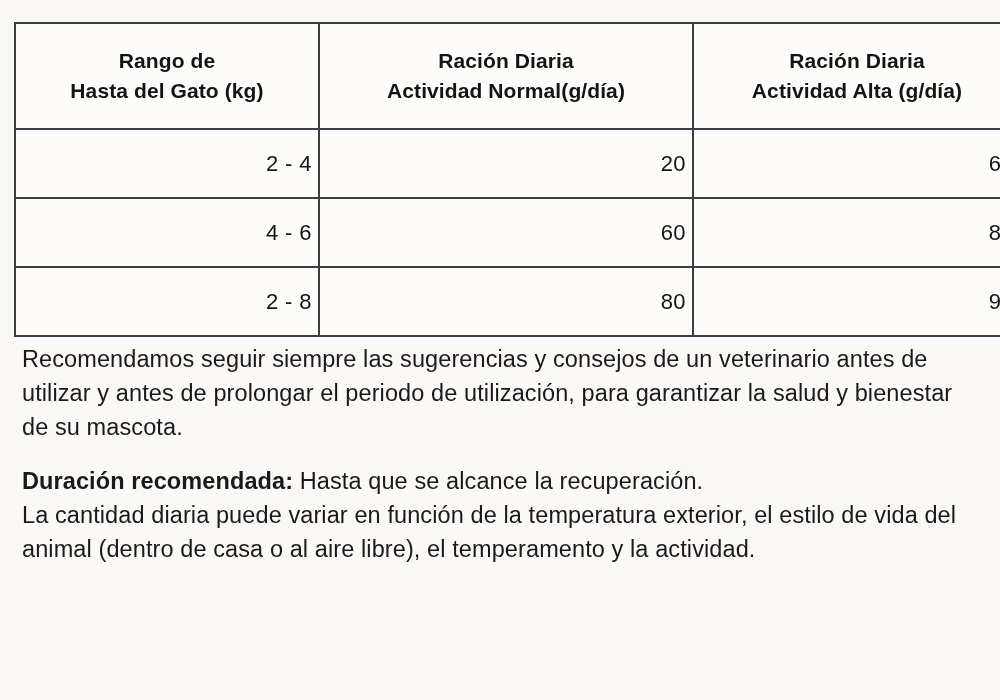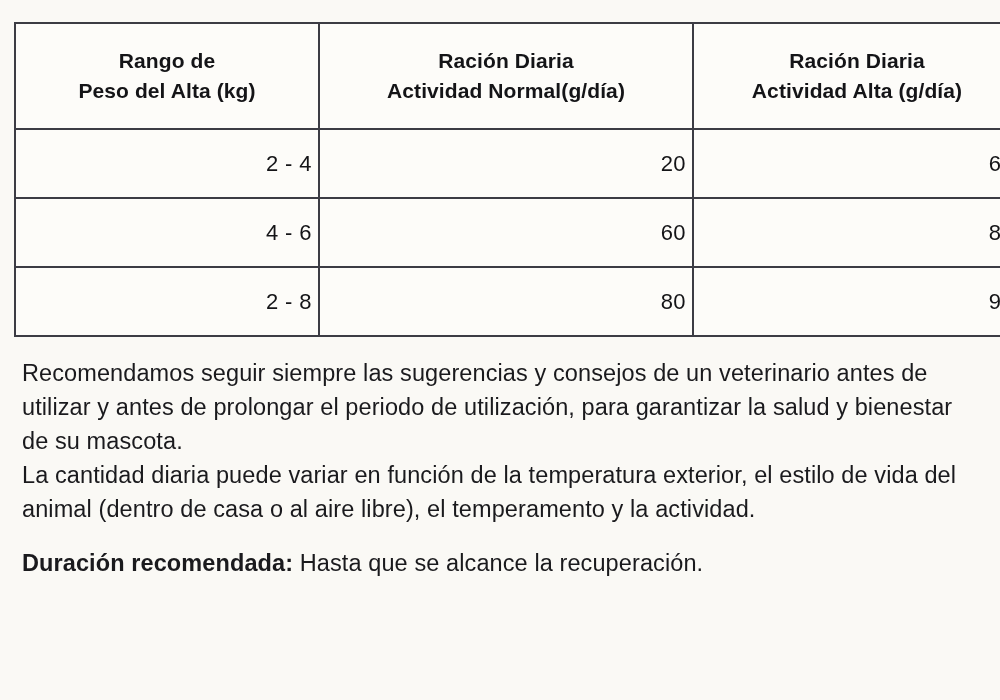--- a/index.html
+++ b/index.html
@@ -58,21 +58,21 @@
   .col-range  { width: 290px; }
   .col-normal { width: 360px; }
   .col-high   { width: 314px; }
 
   .th-line { display: block; }
 
   
   .body-copy {
     position: absolute;
     left: 22px;
-    top: 356px;
+    top: 342px;
     width: 952px;
   }
   .para {
     font-size: 23.5px;
     line-height: 34px;
     letter-spacing: 0.1px;
     color: #1a1a1d;
     font-weight: normal;
     margin: 0;
   }
@@ -84,21 +84,21 @@
 </head>
 <body>
 
 <div class="page">
 
   <table class="feeding-table">
     <thead>
       <tr>
         <th class="col-range">
           <span class="th-line">Rango de</span>
-          <span class="th-line">Peso del Alta (kg)</span>
+          <span class="th-line">Hasta del Gato (kg)</span>
         </th>
         <th class="col-normal">
           <span class="th-line">Ración Diaria</span>
           <span class="th-line">Actividad Normal(g/día)</span>
         </th>
         <th class="col-high">
           <span class="th-line">Ración Diaria</span>
           <span class="th-line">Actividad Alta (g/día)</span>
         </th>
       </tr>
@@ -119,20 +119,20 @@
         <td>80</td>
         <td>90</td>
       </tr>
     </tbody>
   </table>
 
   <div class="body-copy">
 
     <p class="para">Recomendamos seguir siempre las sugerencias y consejos de un veterinario antes de utilizar y antes de prolongar el periodo de utilización, para garantizar la salud y bienestar de su mascota.</p>
 
+    <p class="para gap-before"><span class="lead-bold">Duración recomendada:</span><span> Hasta que se alcance la recuperación.</span></p>
+
     <p class="para tight">La cantidad diaria puede variar en función de la temperatura exterior, el estilo de vida del animal (dentro de casa o al aire libre), el temperamento y la actividad.</p>
-
-    <p class="para gap-before"><span class="lead-bold">Duración recomendada:</span><span> Hasta que se alcance la recuperación.</span></p>
 
 
   </div>
 
 </div>
 
 </body></html>

